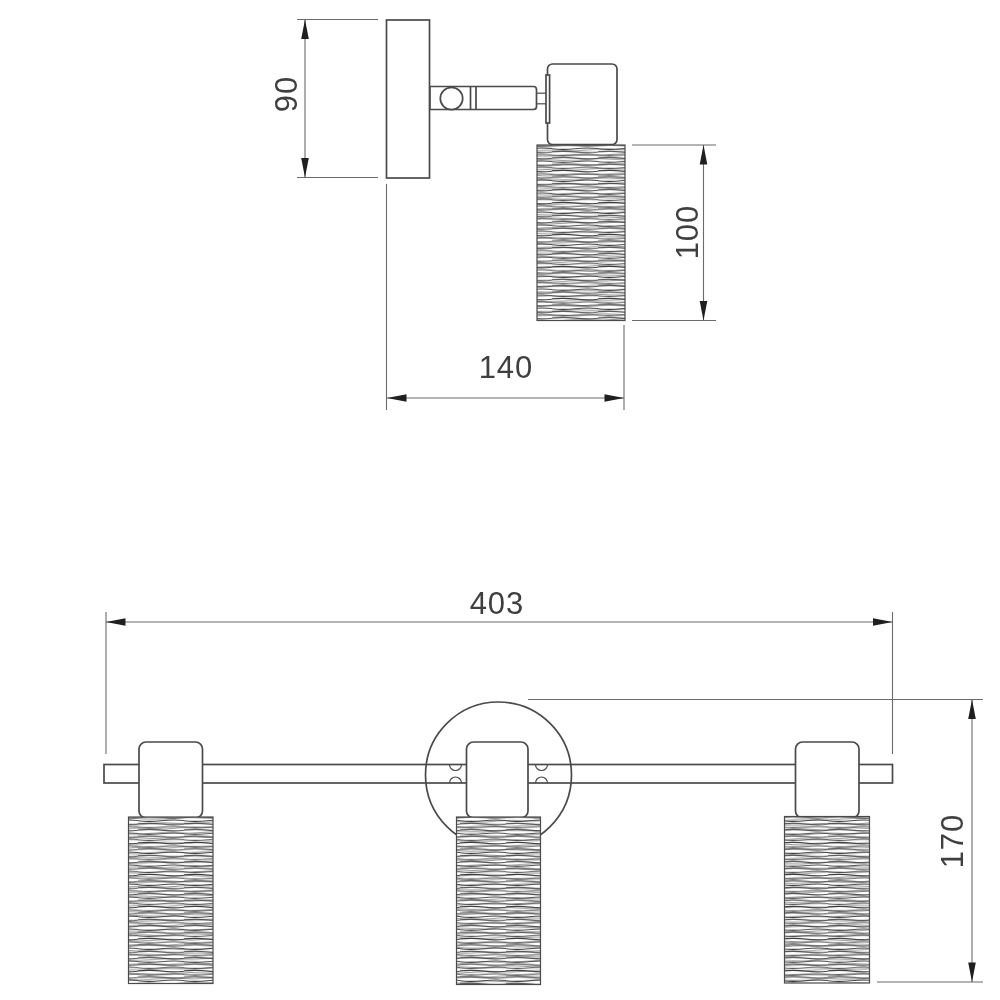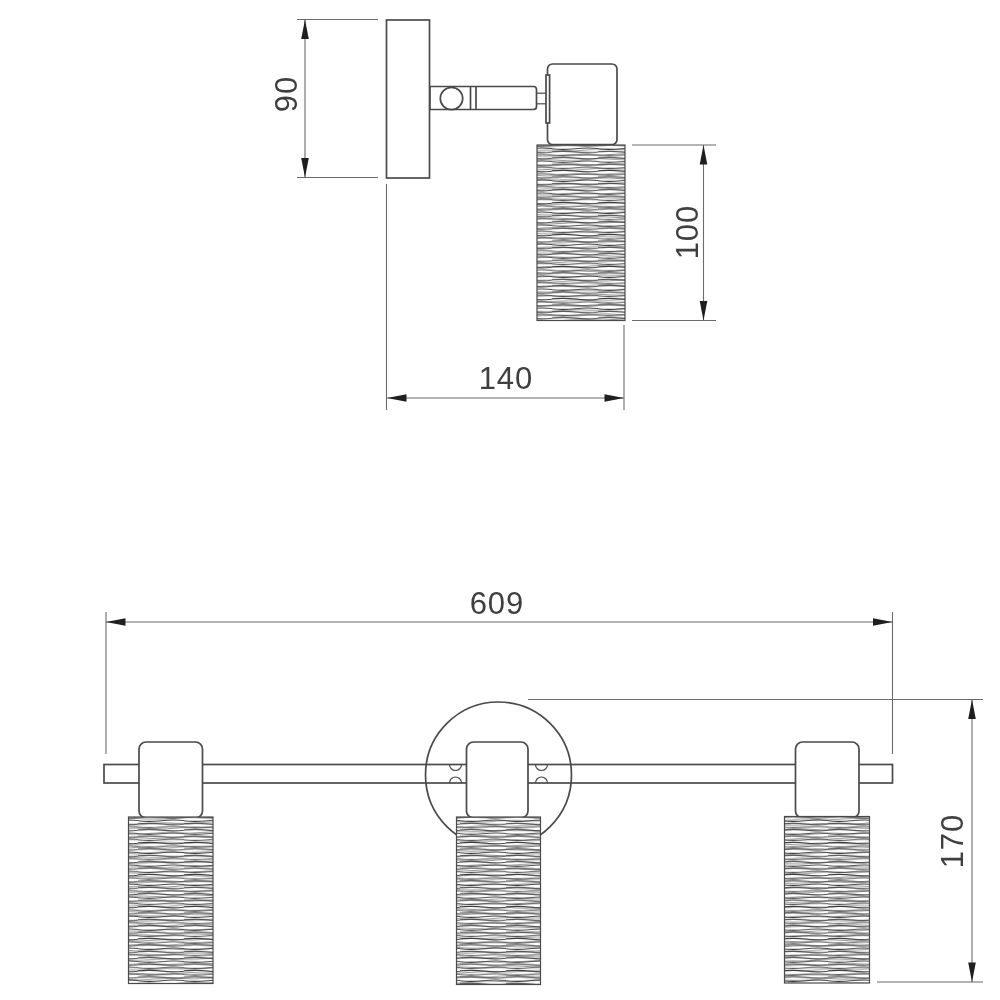--- a/index.html
+++ b/index.html
@@ -157,18 +157,18 @@
         <polygon class="arrow" points="972,699.5 968.2,719 975.8,719"></polygon>
         <polygon class="arrow" points="972,982 968.2,962.5 975.8,962.5"></polygon>
       </g>
     </g>
   </svg>
 
   <span class="dim-label rot" style="left:287px;top:94px;">90</span>
 
   <span class="dim-label rot" style="left:688px;top:232px;">100</span>
 
-  <span class="dim-label" style="left:506px;top:379px;">140</span>
+  <span class="dim-label" style="left:506px;top:368px;">140</span>
 
-  <span class="dim-label" style="left:497px;top:604px;">609</span>
+  <span class="dim-label" style="left:497px;top:604px;">403</span>
 
   <span class="dim-label rot" style="left:953px;top:841px;">170</span>
 </div>
 
 </body></html>

